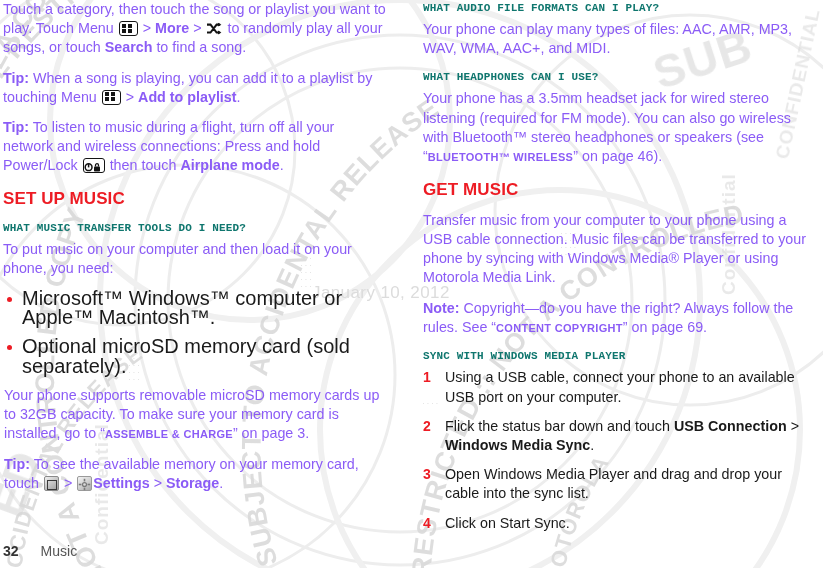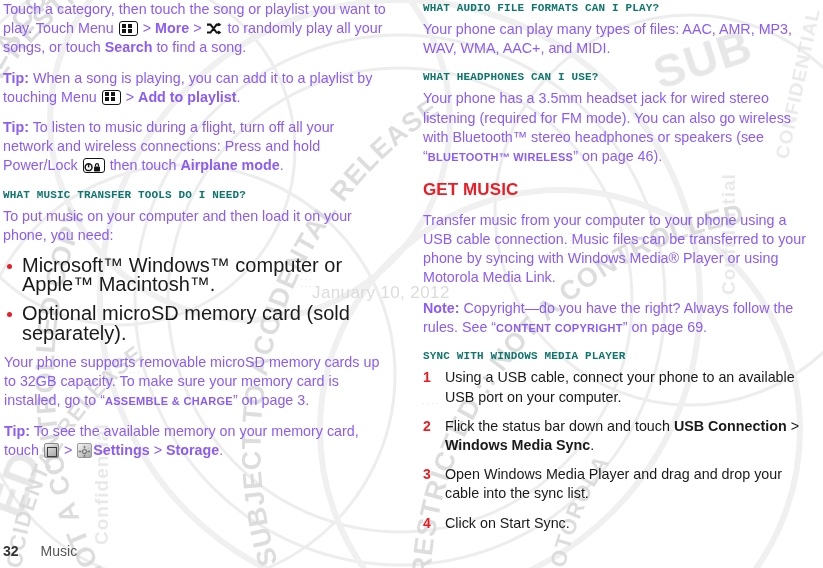--- a/index.html
+++ b/index.html
@@ -248,20 +248,21 @@
 
     <p class="body-text"><b>Tip:</b><span> When a song is playing, you can add it to a playlist by touching Menu </span><span class="ico ico-menu"><i></i><i></i><i></i><i></i></span><span> &gt; </span><b>Add to playlist</b><span>.</span></p>
 
     <p class="body-text"><b>Tip:</b><span> To listen to music during a flight, turn off all your network and wireless connections: Press and hold Power/Lock </span><span class="ico ico-power"><svg width="18" height="11" viewBox="0 0 18 11">
             <circle cx="4.6" cy="5.2" r="3.4" fill="none" stroke="#141414" stroke-width="1.5"></circle>
             <line x1="4.6" y1="2.1" x2="4.6" y2="5.4" stroke="#141414" stroke-width="1.5"></line>
             <rect x="10" y="4.6" width="6" height="5" rx="0.8" fill="#141414"></rect>
             <path d="M11.5 4.6 V3.2 a1.5 1.5 0 0 1 3 0 V4.6" fill="none" stroke="#141414" stroke-width="1.3"></path>
           </svg></span><span> then touch </span><b>Airplane mode</b><span>.</span></p>
 
+    <h1 class="section">SET UP MUSIC</h1>
 
     <h2 class="sub">WHAT MUSIC TRANSFER TOOLS DO I NEED?</h2>
 
     <p class="body-text">To put music on your computer and then load it on your phone, you need:</p>
 
     <ul class="bullets">
       <li>Microsoft™ Windows™ computer or Apple™ Macintosh™.</li>
       <li>Optional microSD memory card (sold separately).</li>
     </ul>
 

